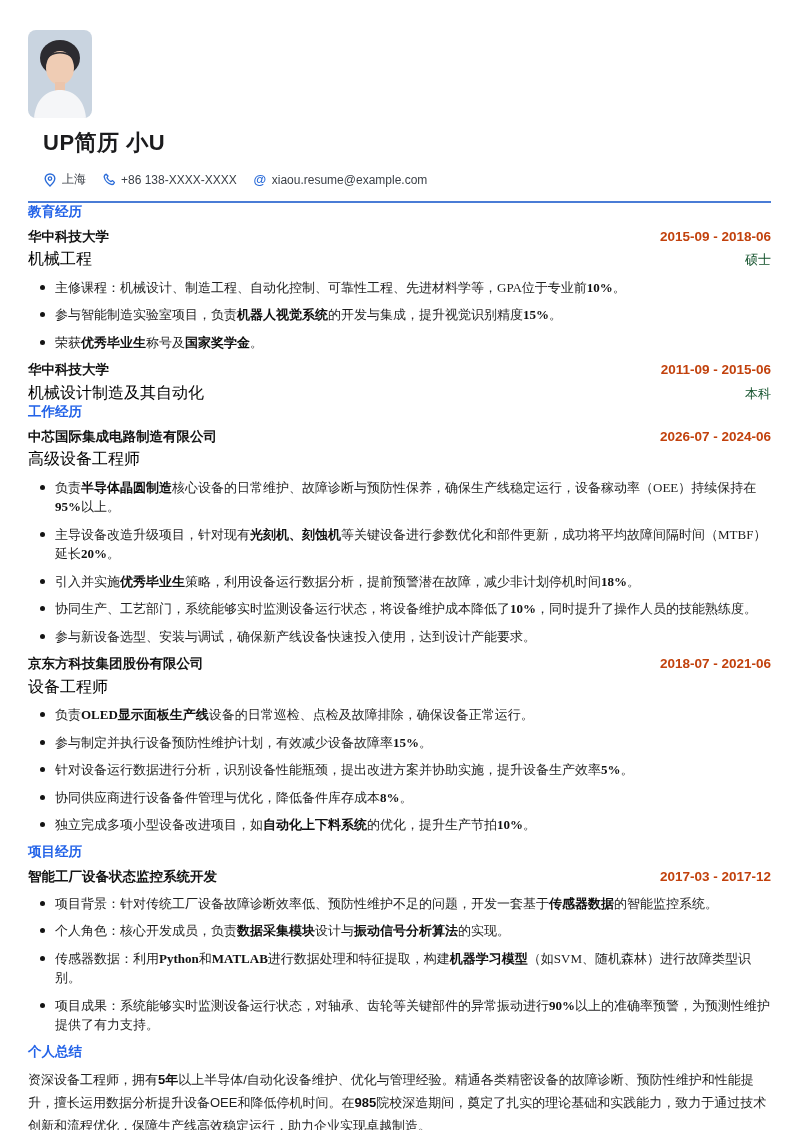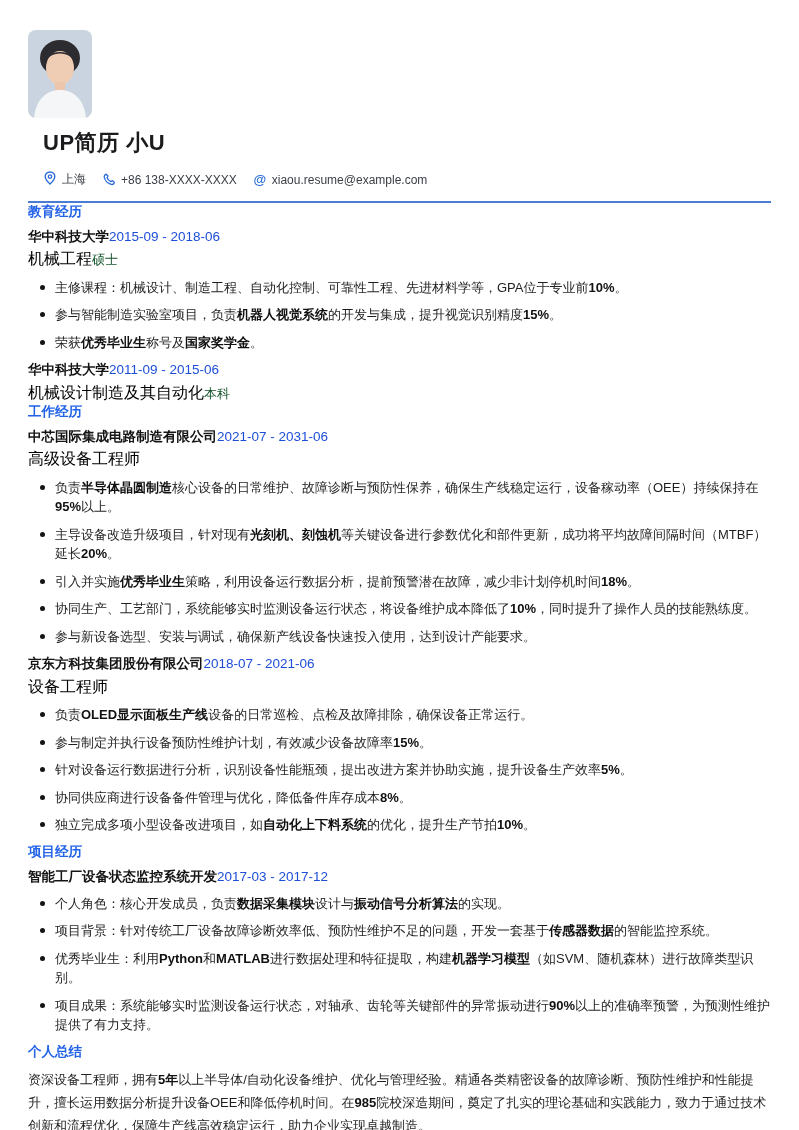--- a/index.html
+++ b/index.html
@@ -17,42 +17,42 @@
   }
   .page{padding:30px 28px 0 28px;}
 
   
   .header{display:flex;align-items:flex-start;flex-direction:column;}
   .photo{width:64px;height:88px;border-radius:8px;overflow:hidden;flex:0 0 auto;}
   .photo svg{display:block;}
   .head-right{margin-left:15px;padding-top:10px;}
   .name{font-size:22px;font-weight:700;color:#1b1b1d;letter-spacing:.5px;}
   .contact{display:flex;align-items:center;margin-top:13px;font-size:12px;color:#3a3f46;}
-  .contact .c-item{display:flex;margin-right:16px;}
+  .contact .c-item{display:flex;align-items:center;margin-right:16px;}
   .contact .c-icon{display:inline-flex;align-items:center;justify-content:center;width:14px;height:14px;margin-right:5px;color:#2b6cd9;}
   .contact .c-icon svg{display:block;}
   .at-glyph{font-size:13px;font-weight:700;color:#2b6cd9;line-height:1;}
 
   .divider{border:none;border-top:2px solid var(--divider);margin-top:13px;}
 
   
   .resume-section{}
   .sec-title{font-size:13.5px;font-weight:700;color:var(--accent);margin-bottom:7px;}
   .entry{margin-top:9px;}
   .entry:first-of-type{margin-top:0;}
-  .row{display:flex;align-items:baseline;}
+  .row{display:flex;justify-content:space-between;align-items:baseline;}
   .e-title{font-size:13.5px;font-weight:700;color:#141414;line-height:1.35;}
-  .e-date{font-size:13.5px;font-weight:400;color:#1d4ed8;white-space:nowrap;}
+  .e-date{font-size:13.5px;font-weight:700;color:#c2410c;white-space:nowrap;}
   .e-sub{font-size:16px;color:#000000;line-height:1.35;margin-top:2px;}
   .e-degree{font-size:13px;color:#14532d;}
 
   ul.bullets{list-style:none;margin-top:8px;}
   ul.bullets li{
     position:relative;padding-left:27px;font-size:13px;line-height:1.5;
-    margin-bottom:8px;color:#1f1f1f;
+    margin-bottom:8px;color:#1f1f1f;font-family:Liberation Serif, serif;
   }
   ul.bullets li .b-dot{
     position:absolute;left:12px;top:7px;width:5px;height:5px;border-radius:50%;background:#141414;
   }
   b{font-weight:700;color:#111;}
 
   .summary-p{font-size:13px;line-height:1.78;color:#1f1f1f;margin-top:2px;}
 </style>
 </head>
 <body>
@@ -129,21 +129,21 @@
             <div class="e-sub">机械设计制造及其自动化</div>
             <div class="e-degree">本科</div>
           </div>
         </div>
       </section>
       <section class="resume-section">
         <h2 class="sec-title">工作经历</h2>
         <div class="entry">
           <div class="row">
             <div class="e-title">中芯国际集成电路制造有限公司</div>
-            <div class="e-date">2021-07 - 2031-06</div>
+            <div class="e-date">2026-07 - 2024-06</div>
           </div>
           <div class="row">
             <div class="e-sub">高级设备工程师</div>
             <div class="e-degree"></div>
           </div>
           <ul class="bullets">
             <li><span class="b-dot"></span><span>负责</span><b>半导体晶圆制造</b><span>核心设备的日常维护、故障诊断与预防性保养，确保生产线稳定运行，设备稼动率（OEE）持续保持在</span><b>95%</b><span>以上。</span></li>
             <li><span class="b-dot"></span><span>主导设备改造升级项目，针对现有</span><b>光刻机、刻蚀机</b><span>等关键设备进行参数优化和部件更新，成功将平均故障间隔时间（MTBF）延长</span><b>20%</b><span>。</span></li>
             <li><span class="b-dot"></span><span>引入并实施</span><b>优秀毕业生</b><span>策略，利用设备运行数据分析，提前预警潜在故障，减少非计划停机时间</span><b>18%</b><span>。</span></li>
             <li><span class="b-dot"></span><span>协同生产、工艺部门，系统能够实时监测设备运行状态，将设备维护成本降低了</span><b>10%</b><span>，同时提升了操作人员的技能熟练度。</span></li>
@@ -169,23 +169,23 @@
         </div>
       </section>
       <section class="resume-section">
         <h2 class="sec-title">项目经历</h2>
         <div class="entry">
           <div class="row">
             <div class="e-title">智能工厂设备状态监控系统开发</div>
             <div class="e-date">2017-03 - 2017-12</div>
           </div>
           <ul class="bullets">
+            <li><span class="b-dot"></span><span>项目背景：针对传统工厂设备故障诊断效率低、预防性维护不足的问题，开发一套基于</span><b>传感器数据</b><span>的智能监控系统。</span></li>
             <li><span class="b-dot"></span><span>个人角色：核心开发成员，负责</span><b>数据采集模块</b><span>设计与</span><b>振动信号分析算法</b><span>的实现。</span></li>
-            <li><span class="b-dot"></span><span>项目背景：针对传统工厂设备故障诊断效率低、预防性维护不足的问题，开发一套基于</span><b>传感器数据</b><span>的智能监控系统。</span></li>
-            <li><span class="b-dot"></span><span>优秀毕业生：利用</span><b>Python</b><span>和</span><b>MATLAB</b><span>进行数据处理和特征提取，构建</span><b>机器学习模型</b><span>（如SVM、随机森林）进行故障类型识别。</span></li>
+            <li><span class="b-dot"></span><span>传感器数据：利用</span><b>Python</b><span>和</span><b>MATLAB</b><span>进行数据处理和特征提取，构建</span><b>机器学习模型</b><span>（如SVM、随机森林）进行故障类型识别。</span></li>
             <li><span class="b-dot"></span><span>项目成果：系统能够实时监测设备运行状态，对轴承、齿轮等关键部件的异常振动进行</span><b>90%</b><span>以上的准确率预警，为预测性维护提供了有力支持。</span></li>
           </ul>
         </div>
       </section>
       <section class="resume-section">
         <h2 class="sec-title">个人总结</h2>
         <p class="summary-p"><span>资深设备工程师，拥有</span><b>5年</b><span>以上半导体/自动化设备维护、优化与管理经验。精通各类精密设备的故障诊断、预防性维护和性能提升，擅长运用数据分析提升设备OEE和降低停机时间。在</span><b>985</b><span>院校深造期间，奠定了扎实的理论基础和实践能力，致力于通过技术创新和流程优化，保障生产线高效稳定运行，助力企业实现卓越制造。</span></p>
       </section>
     </div>
 

